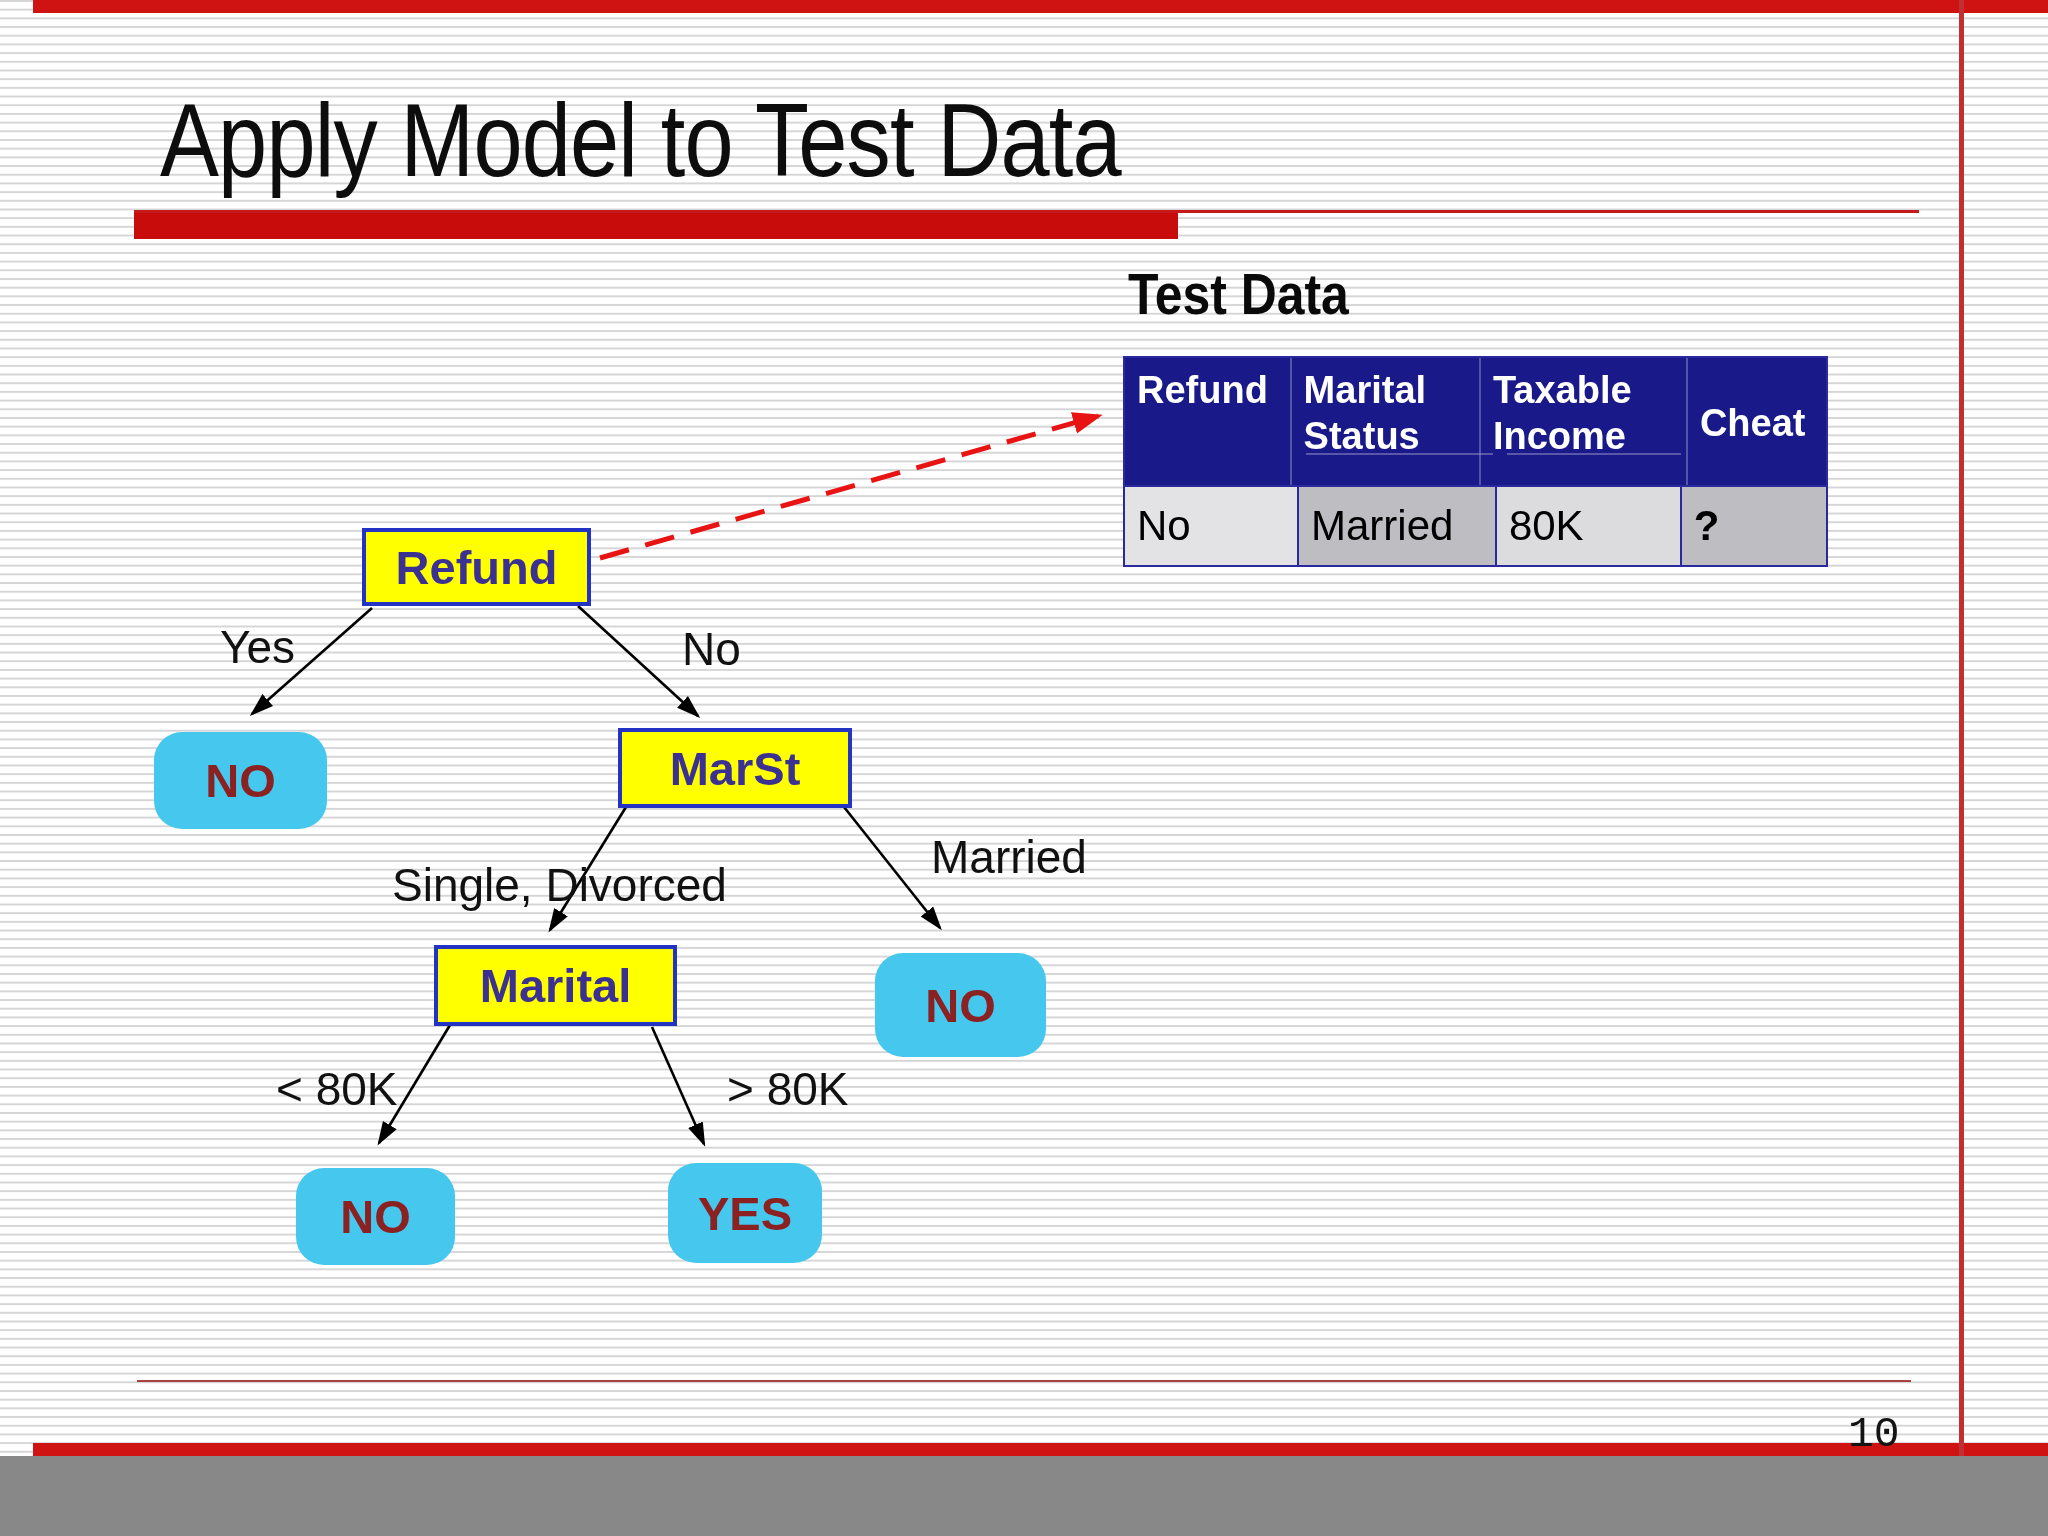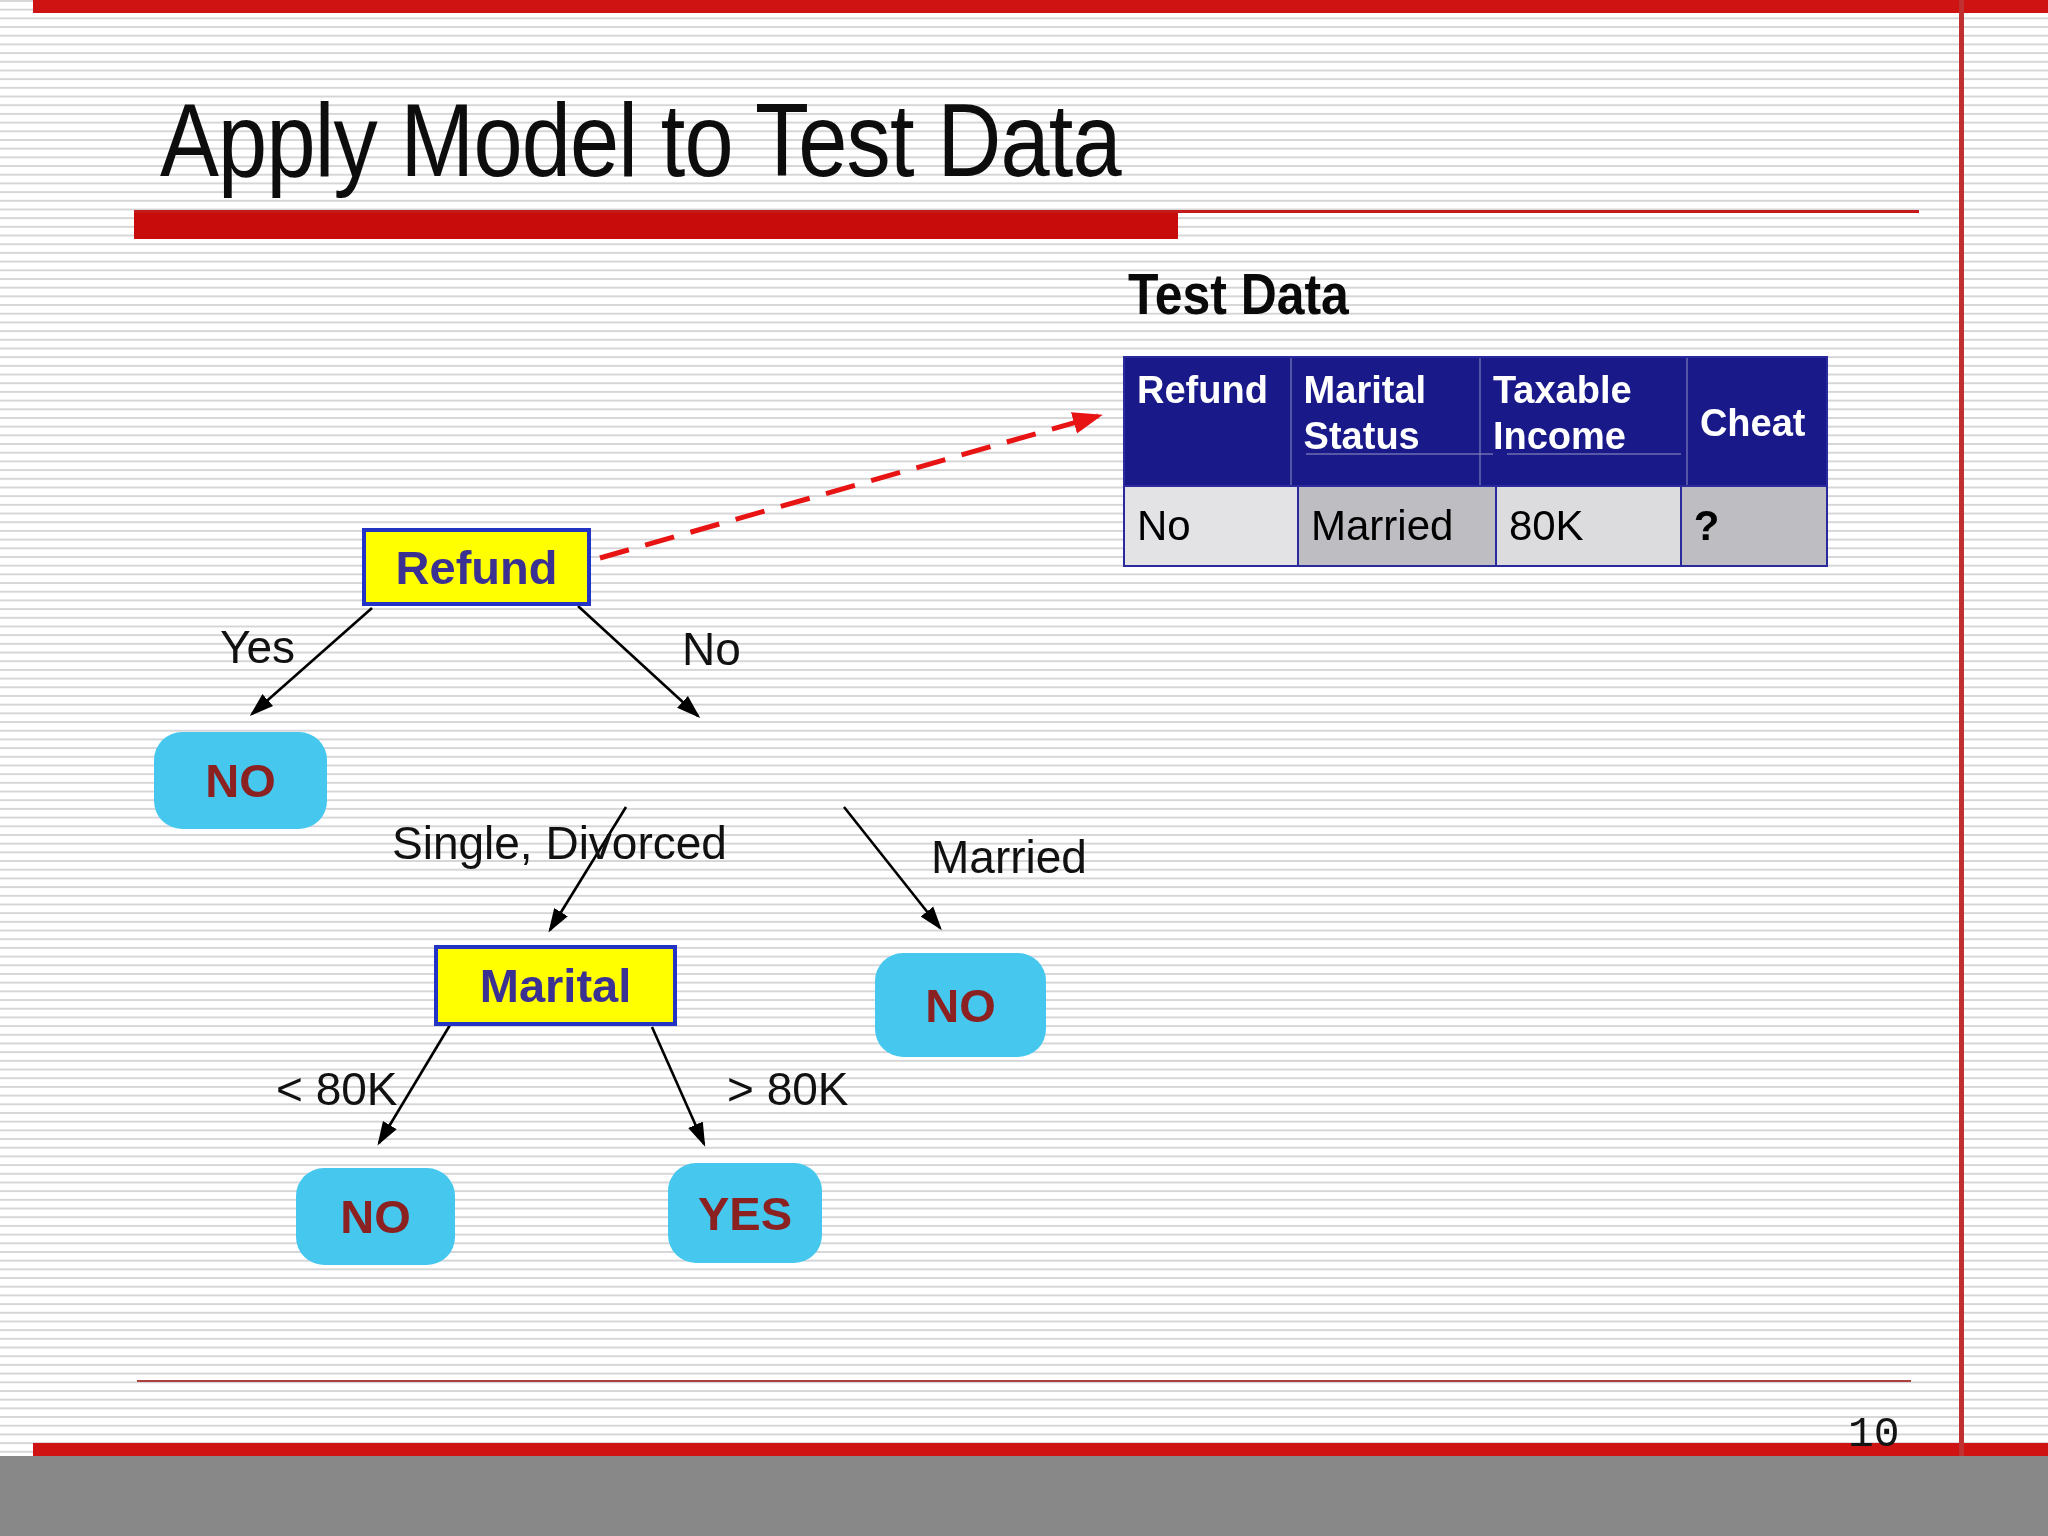--- a/index.html
+++ b/index.html
@@ -58,21 +58,21 @@
     position:absolute;background:#45c7ee;border-radius:28px;color:#8b2121;
     font-weight:bold;font-size:47px;display:flex;align-items:center;justify-content:center;
   }
   .leaf-1{left:154px;top:732px;width:173px;height:97px;}
   .leaf-2{left:875px;top:953px;width:171px;height:104px;}
   .leaf-3{left:296px;top:1168px;width:159px;height:97px;}
   .leaf-4{left:668px;top:1163px;width:154px;height:100px;}
   .blabel{position:absolute;font-size:46px;color:#111;white-space:nowrap;}
   .lb-yes{left:220px;top:620px;}
   .lb-no{left:682px;top:622px;}
-  .lb-sd{left:392px;top:816px;}
+  .lb-sd{left:392px;top:858px;}
   .lb-married{left:931px;top:830px;}
   .lb-lt{left:276px;top:1062px;text-align:center;}
   .lb-gt{left:727px;top:1062px;}
   .arrows{position:absolute;left:0;top:0;width:2048px;height:1536px;pointer-events:none;}
   
   .foot-line{position:absolute;left:137px;top:1380px;width:1774px;height:2px;background:#ac4040;}
   .page-num{position:absolute;left:1848px;top:1410px;font-size:43px;color:#141414;font-family:Liberation Mono, monospace;}
 </style>
 </head>
 <body>
@@ -120,20 +120,21 @@
       <line x1="578" y1="606" x2="698" y2="716" marker-end="url(#ah)"></line>
       <line x1="626" y1="807" x2="550" y2="930" marker-end="url(#ah)"></line>
       <line x1="844" y1="807" x2="940" y2="928" marker-end="url(#ah)"></line>
       <line x1="450" y1="1025" x2="379" y2="1143" marker-end="url(#ah)"></line>
       <line x1="652" y1="1027" x2="704" y2="1144" marker-end="url(#ah)"></line>
     </g>
     <line x1="600" y1="558" x2="1098" y2="416" stroke="#e81313" stroke-width="5" stroke-dasharray="30 17" marker-end="url(#rh)"></line>
   </svg>
 
   <div class="node node-refund">Refund</div>
+  <div class="node node-marst">MarSt</div>
   <div class="node node-taxinc">Marital</div>
 
   <div class="leaf leaf-1">NO</div>
   <div class="leaf leaf-2">NO</div>
   <div class="leaf leaf-3">NO</div>
   <div class="leaf leaf-4">YES</div>
 
   <div class="blabel lb-yes">Yes</div>
   <div class="blabel lb-no">No</div>
   <div class="blabel lb-sd">Single, Divorced</div>

